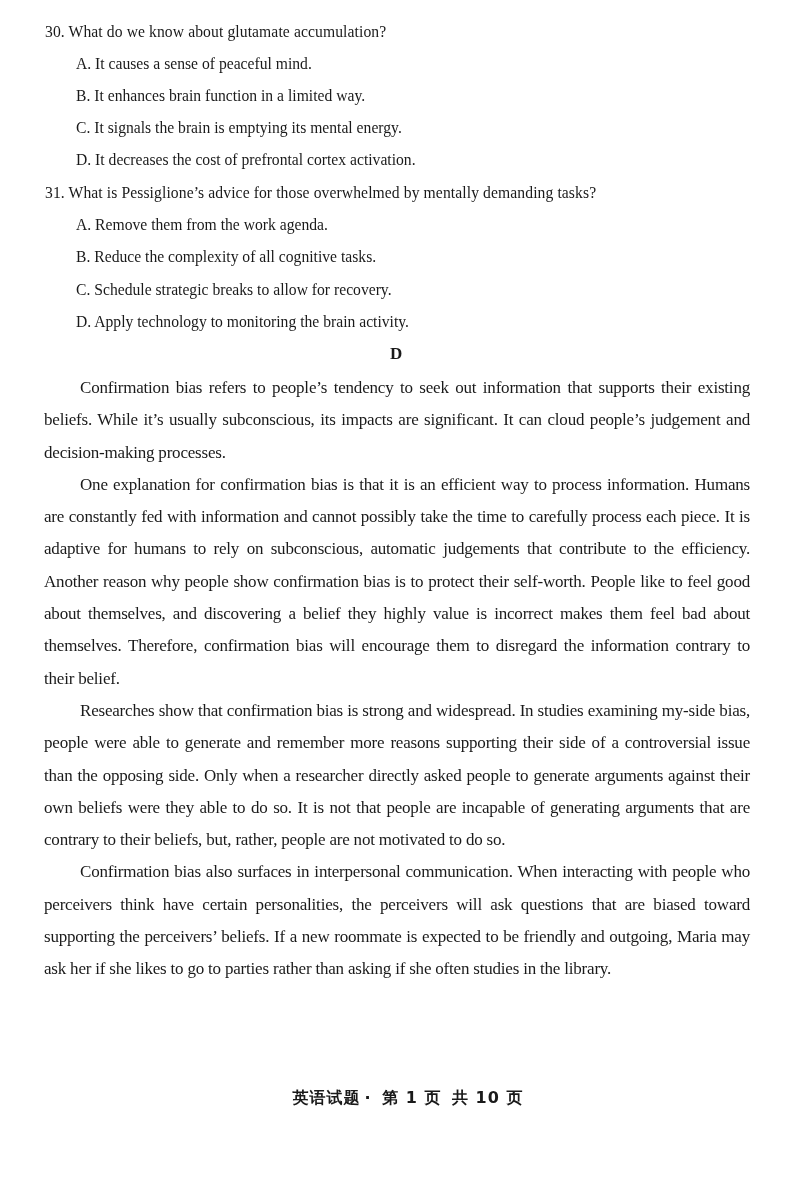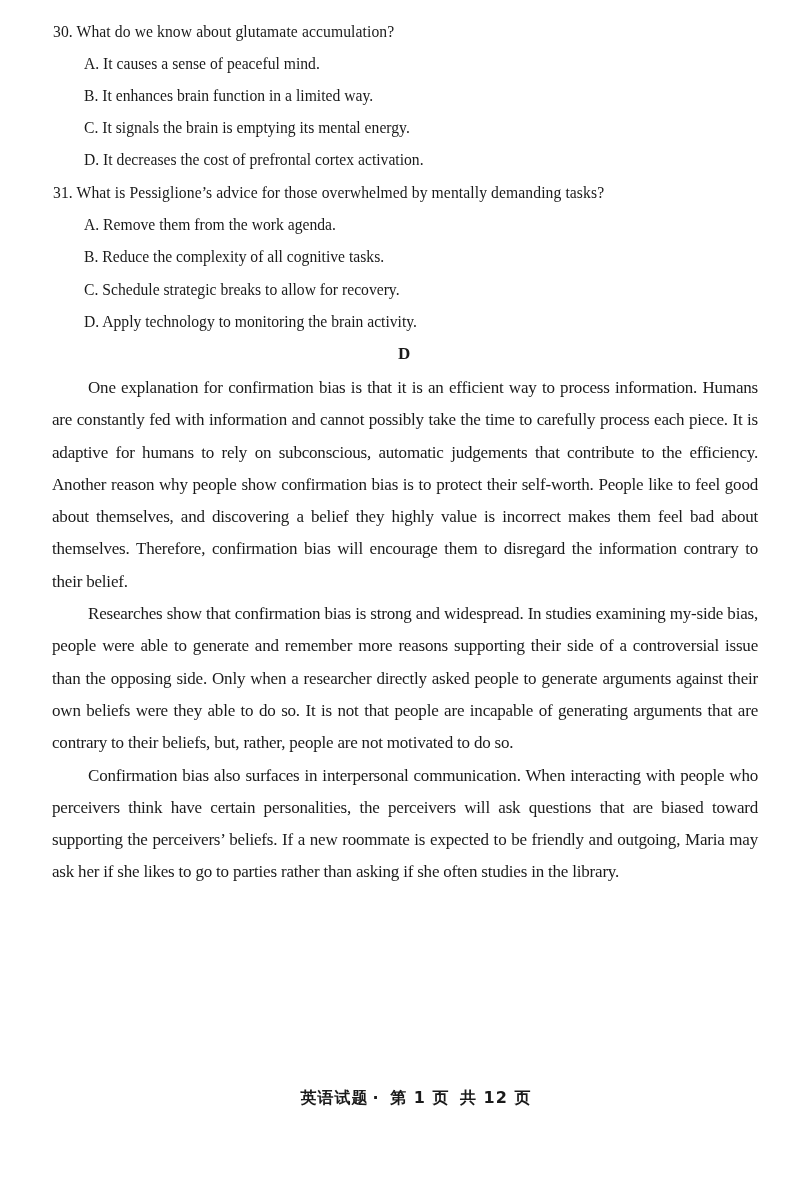--- a/index.html
+++ b/index.html
@@ -1,21 +1,21 @@
 <!DOCTYPE html>
 <html><head>
 <meta charset="utf-8">
 <style>
   html, body { margin: 0; padding: 0; background: #ffffff; }
   body {
     width: 800px; height: 1178px; position: relative; overflow: hidden;
     font-family: "Liberation Serif", "DejaVu Serif", serif;
     color: #1a1a1a;
   }
-  .page { position: absolute; left: 16px; top: 0; width: 740px; height: 1178px; padding-left: 40px; }
+  .page { position: absolute; left: 8px; top: 0; width: 740px; height: 1178px; padding-left: 40px; }
   .q-stem {
     position: absolute; left: 37px; font-size: 17px; letter-spacing: 0.1px;
     white-space: nowrap; transform: scaleX(0.92); transform-origin: left center;
   }
   .q-opt {
     position: absolute; left: 68px; font-size: 17px; white-space: nowrap;
     transform: scaleX(0.92); transform-origin: left center;
   }
   .section-letter {
     position: absolute; left: 382px; top: 344px; font-size: 17px; font-weight: bold;
@@ -78,24 +78,25 @@
     <span>Schedule strategic breaks to allow for recovery.</span>
   </div>
   <div class="q-opt" style="top:312px;">
     <span>D.</span>
     <span>Apply technology to monitoring the brain activity.</span>
   </div>
 
   <div class="section-letter">D</div>
 
   <div class="passage">
+    <p>Confirmation bias refers to people’s tendency to seek out information that supports their existing beliefs. While it’s usually subconscious, its impacts are significant. It can cloud people’s judgement and decision-making processes.</p>
     <p>One explanation for confirmation bias is that it is an efficient way to process information. Humans are constantly fed with information and cannot possibly take the time to carefully process each piece. It is adaptive for humans to rely on subconscious, automatic judgements that contribute to the efficiency. Another reason why people show confirmation bias is to protect their self-worth. People like to feel good about themselves, and discovering a belief they highly value is incorrect makes them feel bad about themselves. Therefore, confirmation bias will encourage them to disregard the information contrary to their belief.</p>
     <p>Researches show that confirmation bias is strong and widespread. In studies examining my-side bias, people were able to generate and remember more reasons supporting their side of a controversial issue than the opposing side. Only when a researcher directly asked people to generate arguments against their own beliefs were they able to do so. It is not that people are incapable of generating arguments that are contrary to their beliefs, but, rather, people are not motivated to do so.</p>
     <p>Confirmation bias also surfaces in interpersonal communication. When interacting with people who perceivers think have certain personalities, the perceivers will ask questions that are biased toward supporting the perceivers’ beliefs. If a new roommate is expected to be friendly and outgoing, Maria may ask her if she likes to go to parties rather than asking if she often studies in the library.</p>
   </div>
 
   <div class="footer">
     <span>英语试题</span><span>·</span>
     <span>第 1 页</span>
-    <span>共 12 页</span>
+    <span>共 10 页</span>
   </div>
 
 </div>
 
 </body></html>

